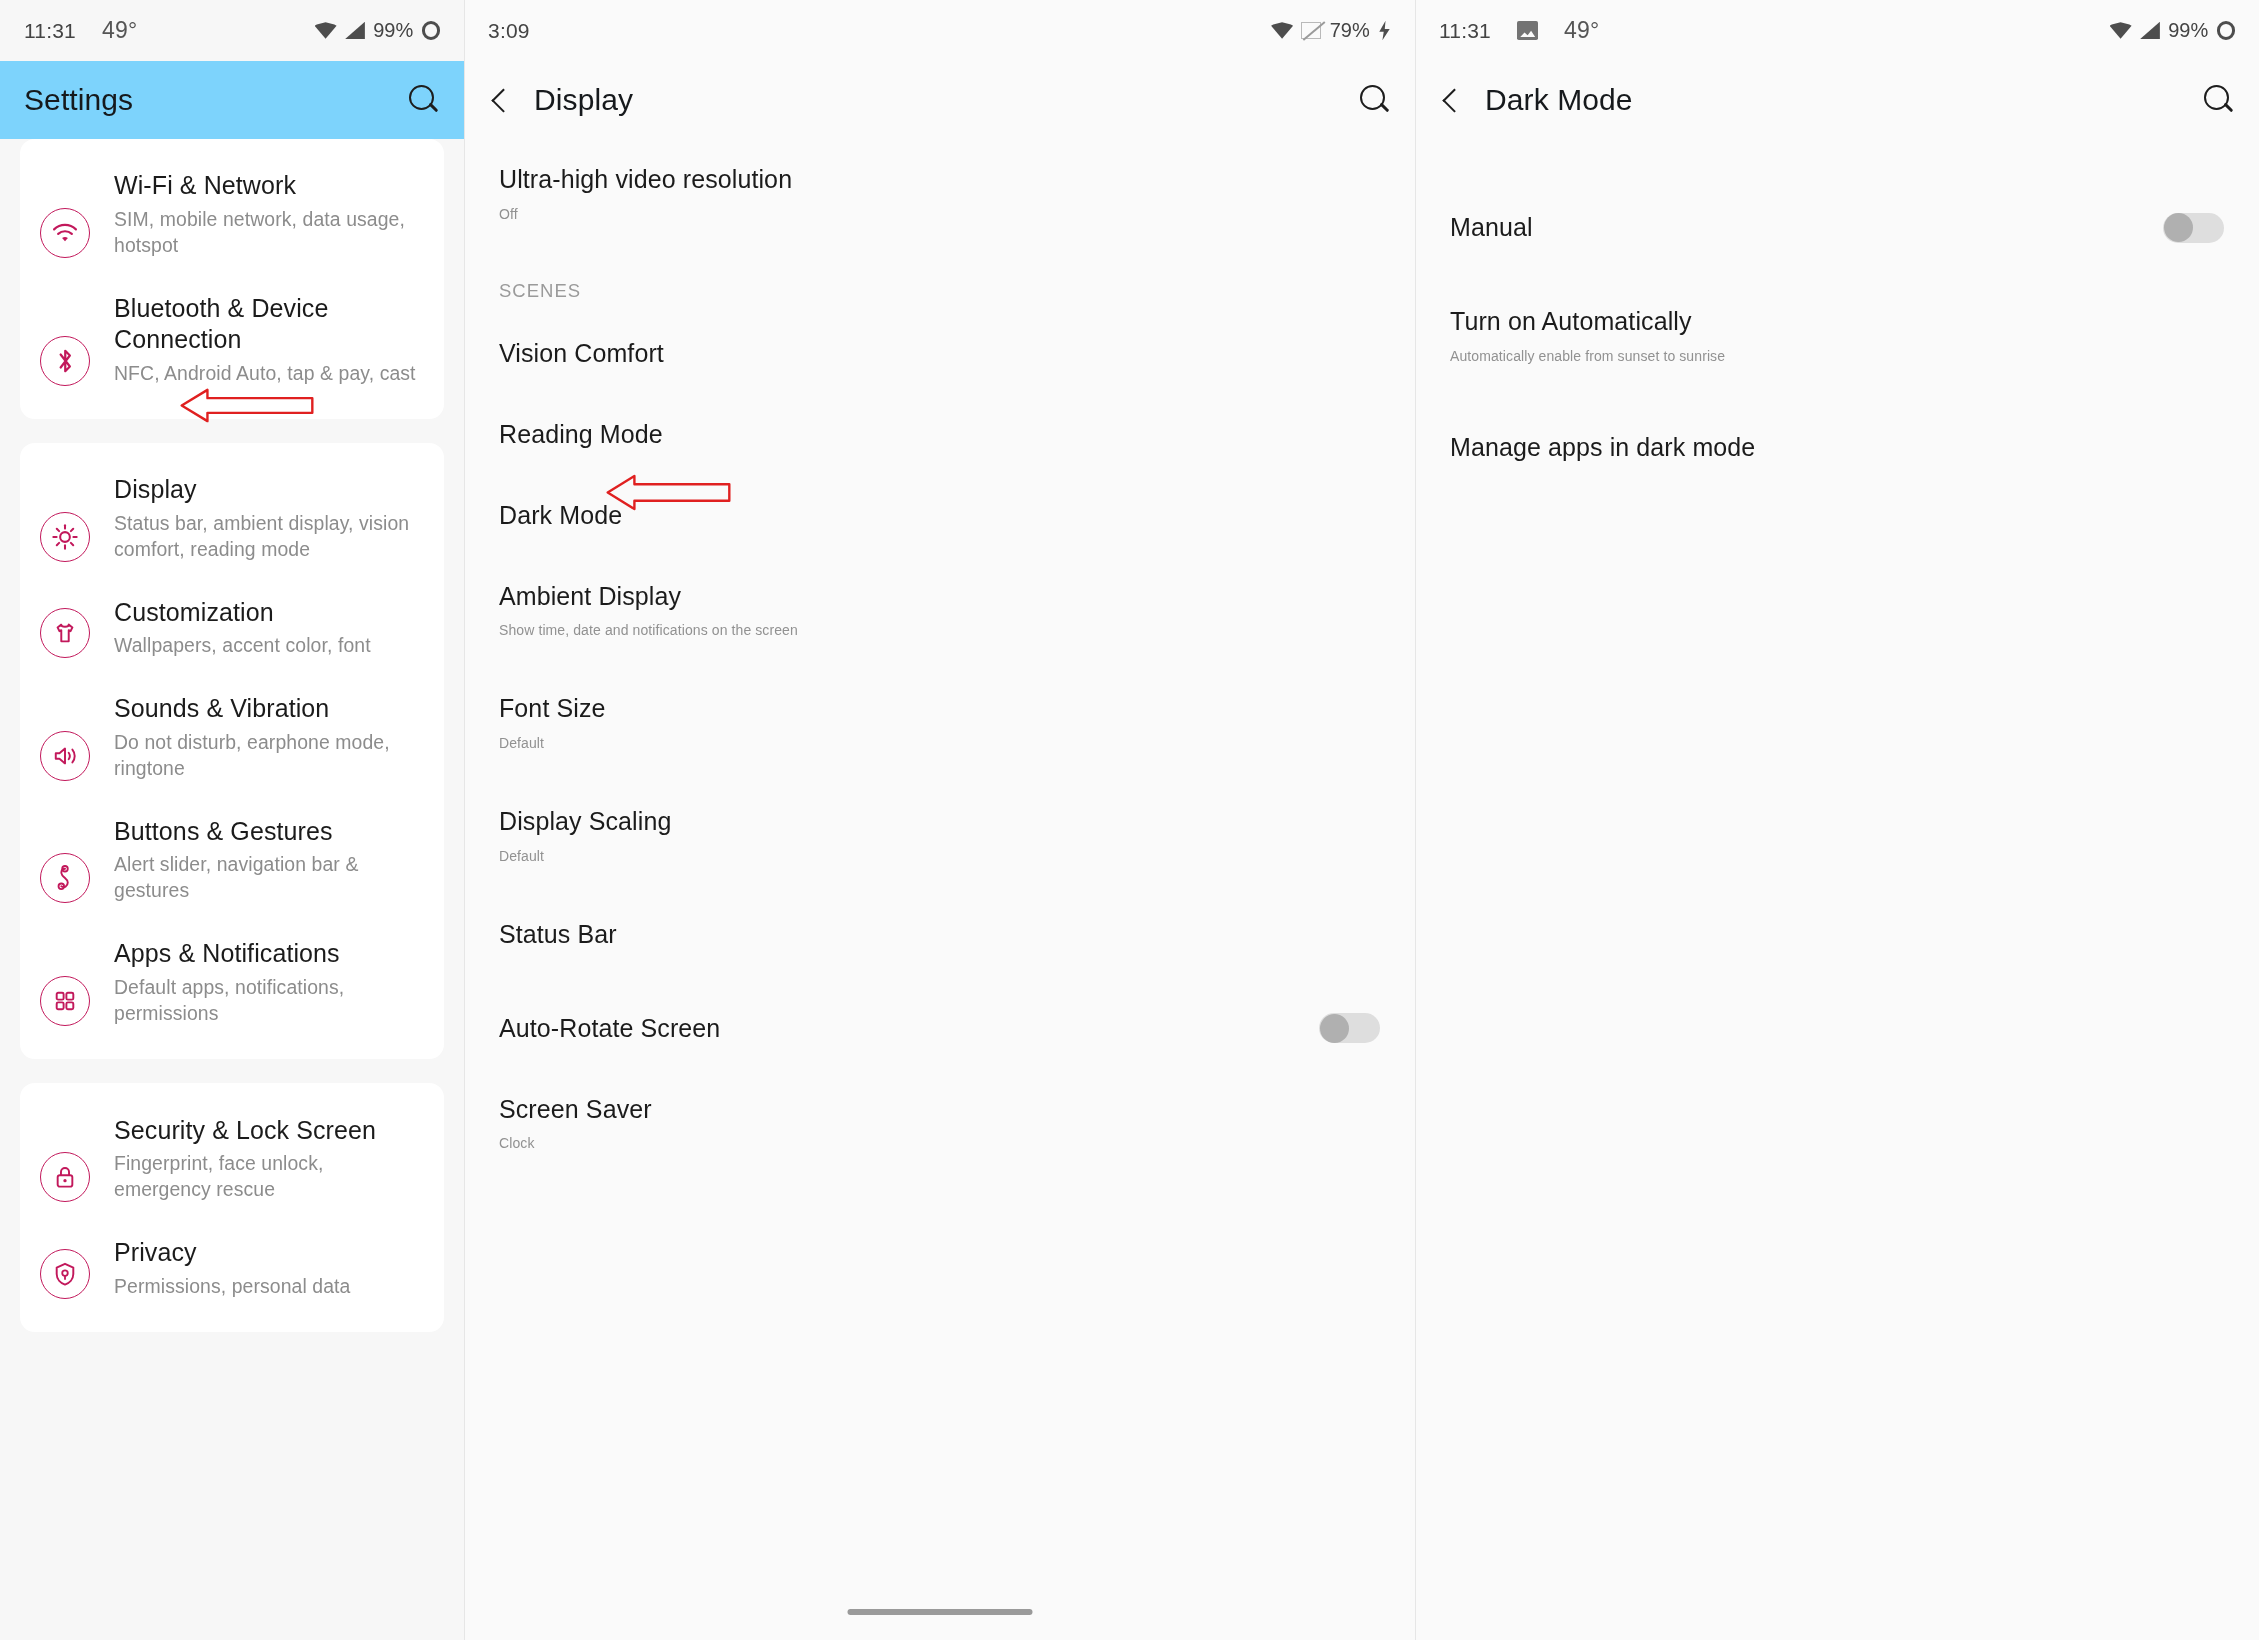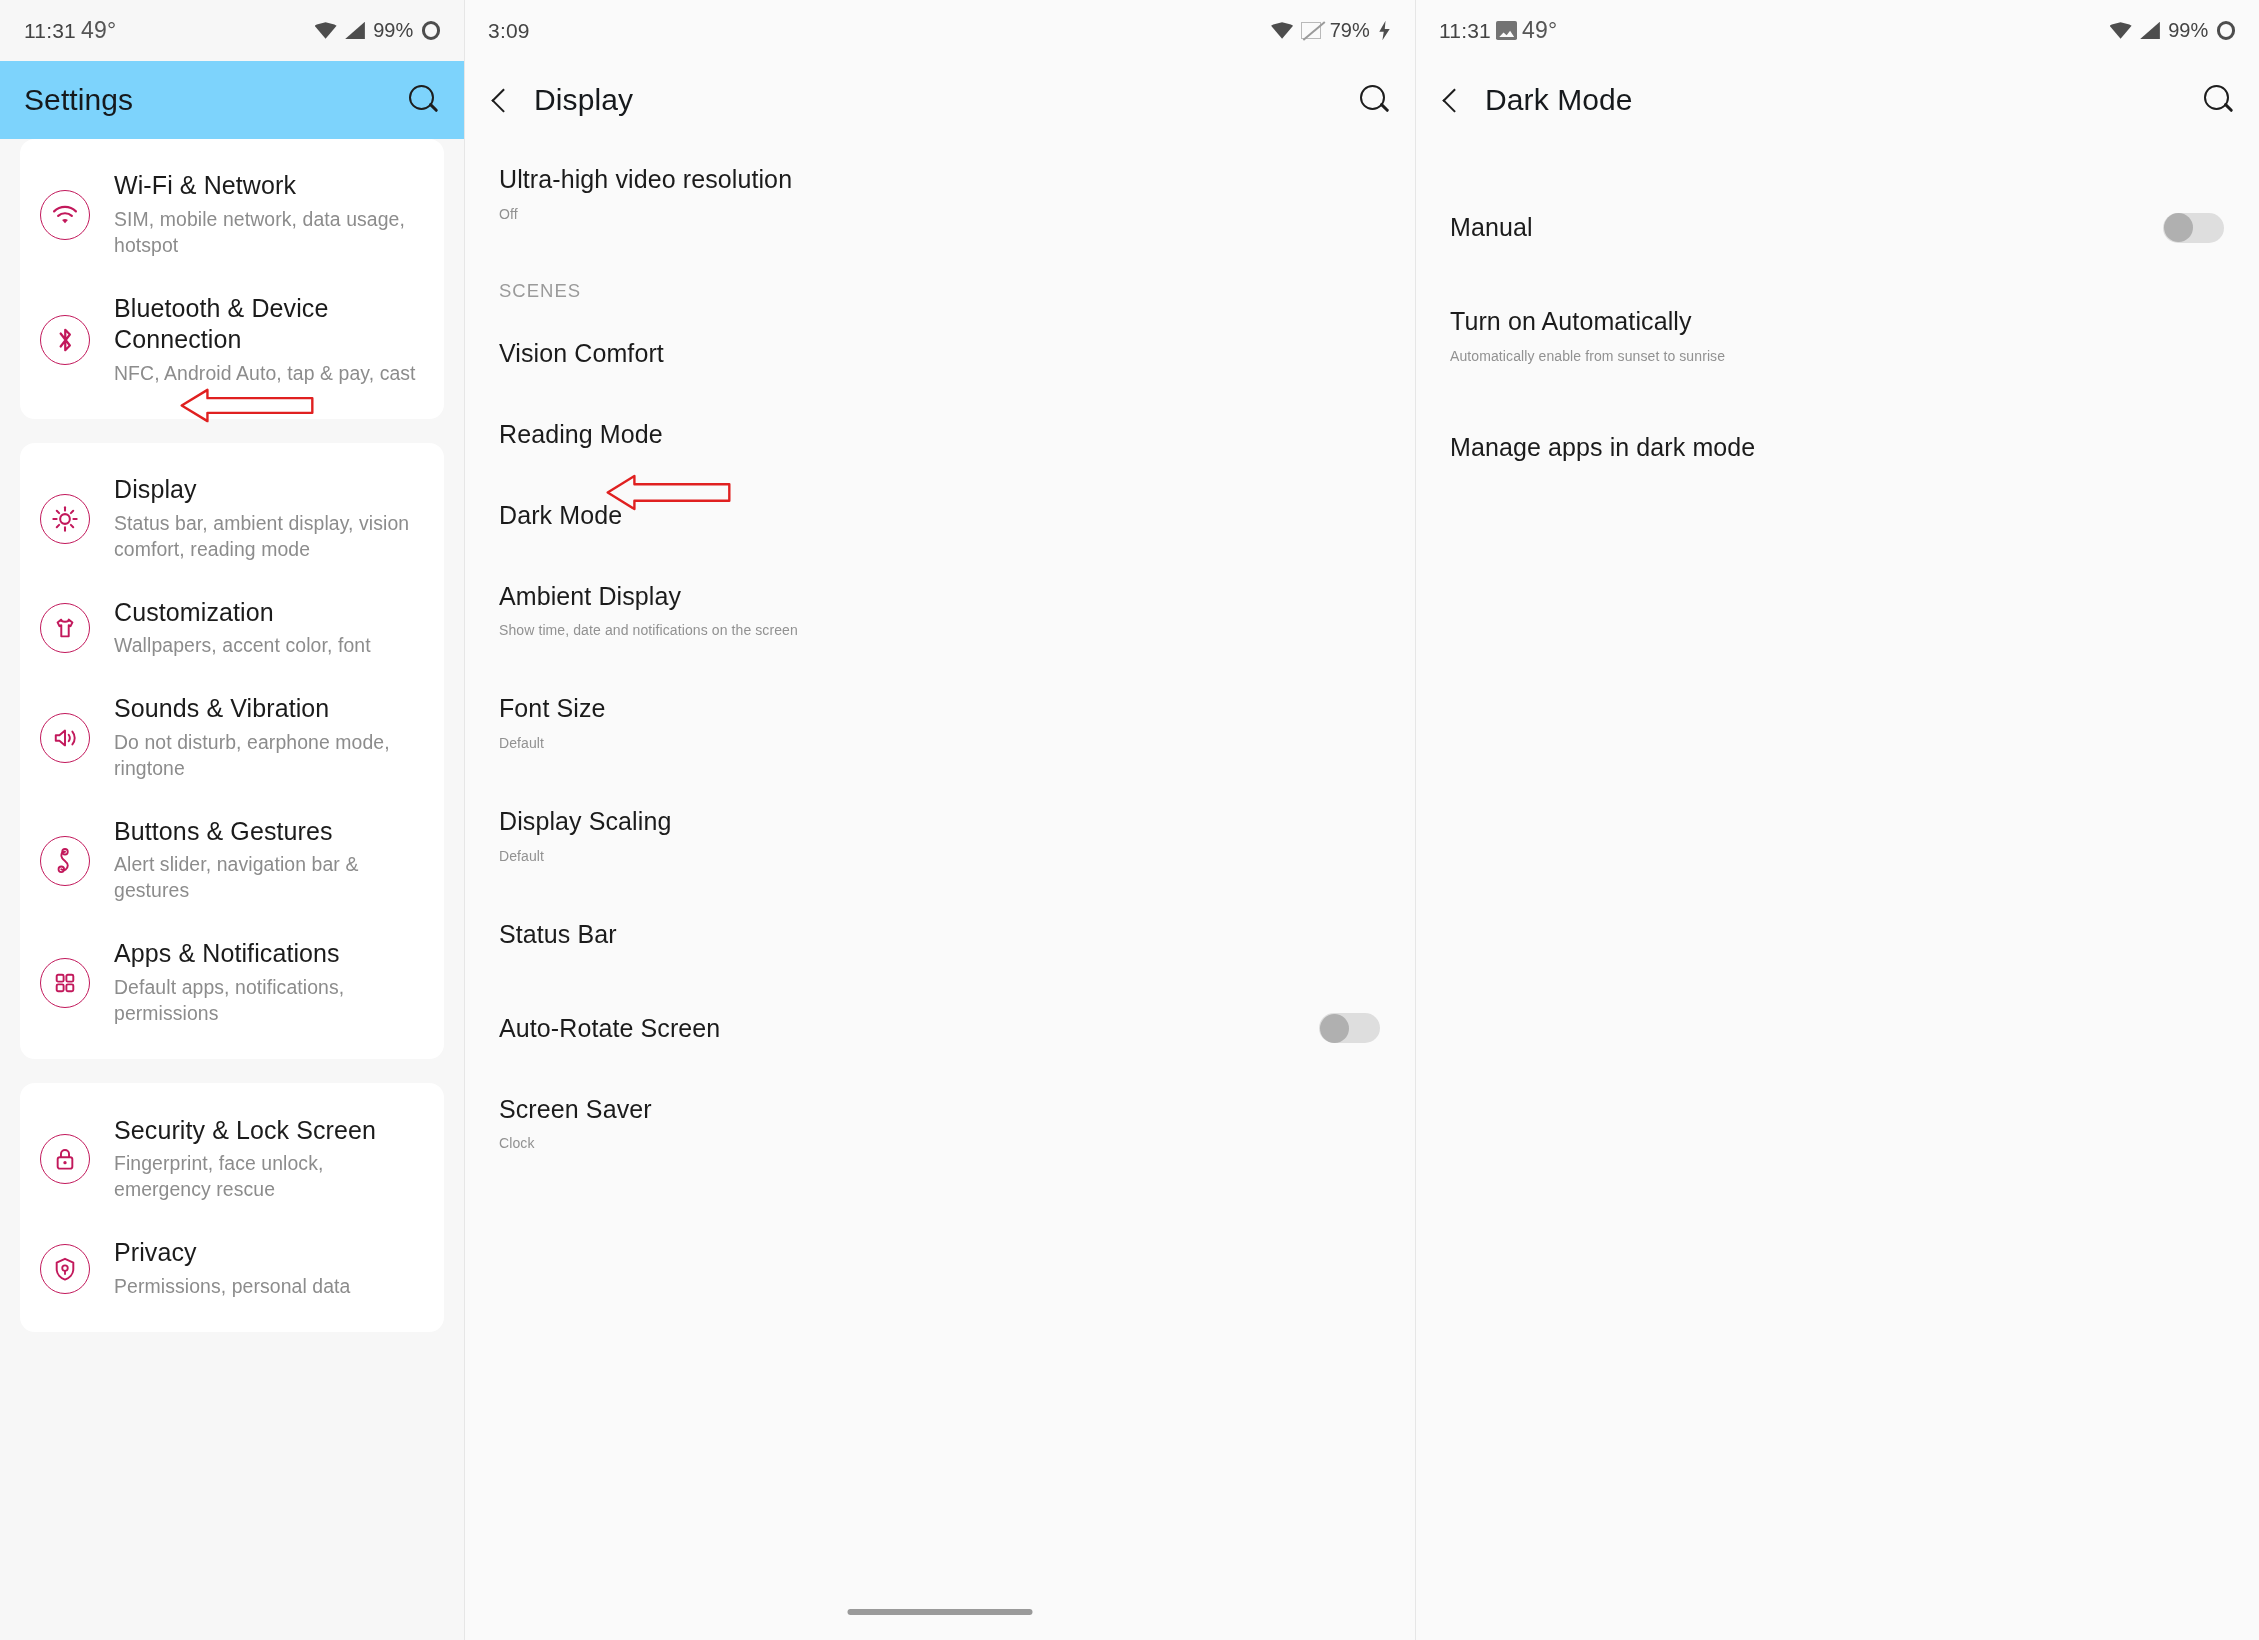--- a/index.html
+++ b/index.html
@@ -39,21 +39,21 @@
   
   .statusbar {
     height: 61px;
     display: flex;
     align-items: center;
     padding: 0 24px;
     font-size: 21px;
     color: #4a4a4a;
     letter-spacing: 0.2px;
   }
-  .sb-left { display: flex; align-items: center; gap: 5px; }
+  .sb-left { display: flex; align-items: center; gap: 26px; }
   .sb-right { display: flex; align-items: center; gap: 8.3px; margin-left: auto; }
   .sb-time { font-size: 21px; color: #444; }
   .sb-temp { font-size: 23px; color: #555; }
   .sb-battery { font-size: 20px; color: #444; letter-spacing: 0; }
 
   
   .ic-wifi {
     width: 22px; height: 16.6px;
     background: #4d4d4d;
     clip-path: polygon(50% 100%, 0% 22%, 10% 14%, 50% 0%, 90% 14%, 100% 22%);
@@ -161,21 +161,21 @@
   
   .cards { padding: 0 20px; }
   .card {
     background: #ffffff;
     border-radius: 14.8px;
     margin-bottom: 24px;
     padding: 13px 0 16.6px 0;
   }
   .srow {
     display: flex;
-    align-items: center;
+    align-items: flex-end;
     padding: 16.6px 20px 16.6px 20px;
     cursor: pointer;
   }
   .sicon {
     flex: 0 0 auto;
     width: 50px; height: 50px;
     border-radius: 50%;
     border: 1.8px solid #c2185b;
     margin-right: 24px;
     position: relative;

